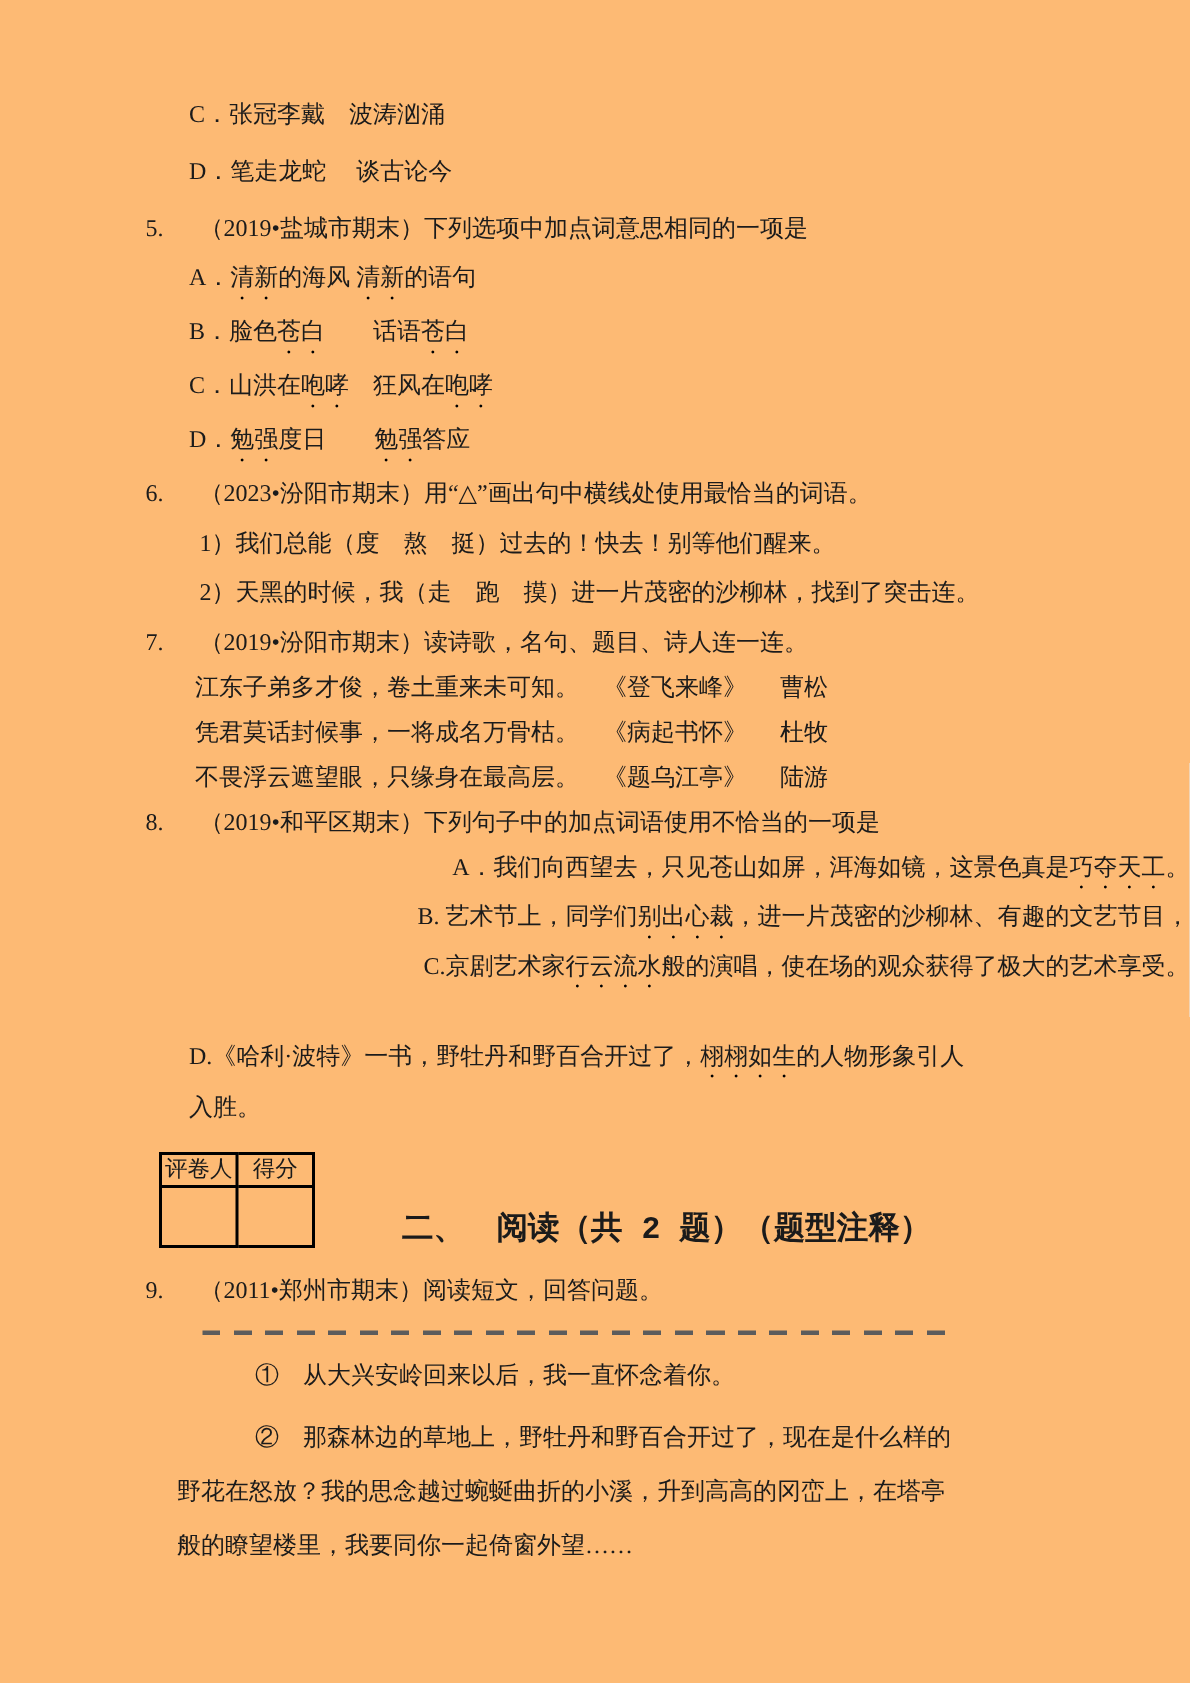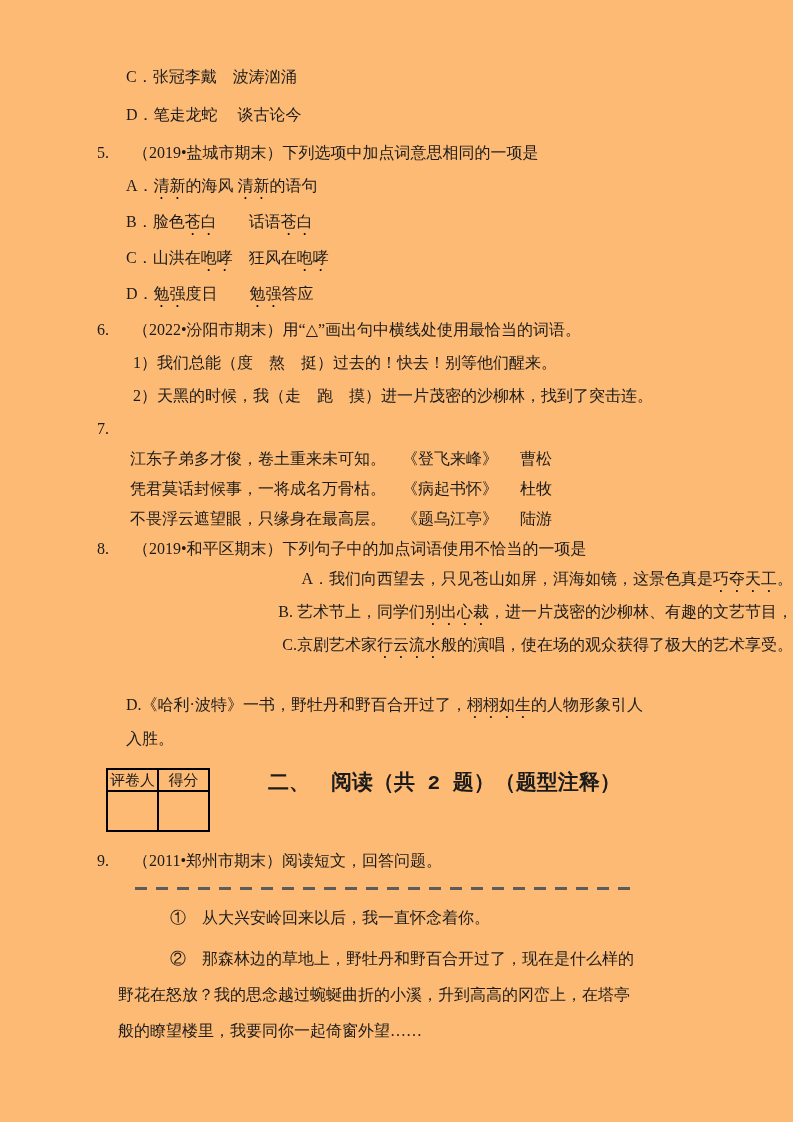--- a/index.html
+++ b/index.html
@@ -41,21 +41,21 @@
 
   
   .em-dot {
     -webkit-text-emphasis: filled dot #000;
     -webkit-text-emphasis-position: under;
     text-emphasis: filled dot #000;
     text-emphasis-position: under right;
   }
 
   
-  .table-band { display: flex; align-items: flex-start; margin-left: 95px; margin-top: 13px; padding-left: 11px; }
+  .table-band { display: flex; align-items: flex-end; margin-left: 95px; margin-top: 13px; padding-left: 11px; }
   .score-table { border-collapse: collapse; flex: none; }
   .score-table th, .score-table td {
     border: 2px solid #000;
     font-weight: normal;
     font-size: 15px;
     text-align: center;
     padding: 0;
   }
   .score-table th { width: 49px; height: 20px; line-height: 20px; }
   .score-table td { height: 38px; }
@@ -83,27 +83,27 @@
 
   <div class="qstem">
     <span class="qnum">5.</span><span>（2019•盐城市期末）下列选项中加点词意思相同的一项是</span>
   </div>
   <div class="opt"><span>A．</span><span><span class="em-dot">清新</span><span>的海风 </span><span class="em-dot">清新</span><span>的语句</span></span></div>
   <div class="opt"><span>B．</span><span><span>脸色</span><span class="em-dot">苍白</span><span>　　话语</span><span class="em-dot">苍白</span></span></div>
   <div class="opt"><span>C．</span><span><span>山洪在</span><span class="em-dot">咆哮</span><span>　狂风在</span><span class="em-dot">咆哮</span></span></div>
   <div class="opt"><span>D．</span><span><span class="em-dot">勉强</span><span>度日　　</span><span class="em-dot">勉强</span><span>答应</span></span></div>
 
   <div class="qstem">
-    <span class="qnum">6.</span><span>（2022•汾阳市期末）用“△”画出句中横线处使用最恰当的词语。</span>
+    <span class="qnum">6.</span><span>（2023•汾阳市期末）用“△”画出句中横线处使用最恰当的词语。</span>
   </div>
   <div class="sub">1）我们总能（度　熬　挺）过去的！快去！别等他们醒来。</div>
   <div class="sub">2）天黑的时候，我（走　跑　摸）进一片茂密的沙柳林，找到了突击连。</div>
 
   <div class="qstem q7stem">
-    <span class="qnum">7.</span>
+    <span class="qnum">7.</span><span>（2019•汾阳市期末）读诗歌，名句、题目、诗人连一连。</span>
   </div>
   <div class="verse-row">
     <span class="verse">江东子弟多才俊，卷土重来未可知。</span><span class="ptitle">《登飞来峰》</span><span class="poet">曹松</span>
   </div>
   <div class="verse-row">
     <span class="verse">凭君莫话封候事，一将成名万骨枯。</span><span class="ptitle">《病起书怀》</span><span class="poet">杜牧</span>
   </div>
   <div class="verse-row">
     <span class="verse">不畏浮云遮望眼，只缘身在最高层。</span><span class="ptitle">《题乌江亭》</span><span class="poet">陆游</span>
   </div>

